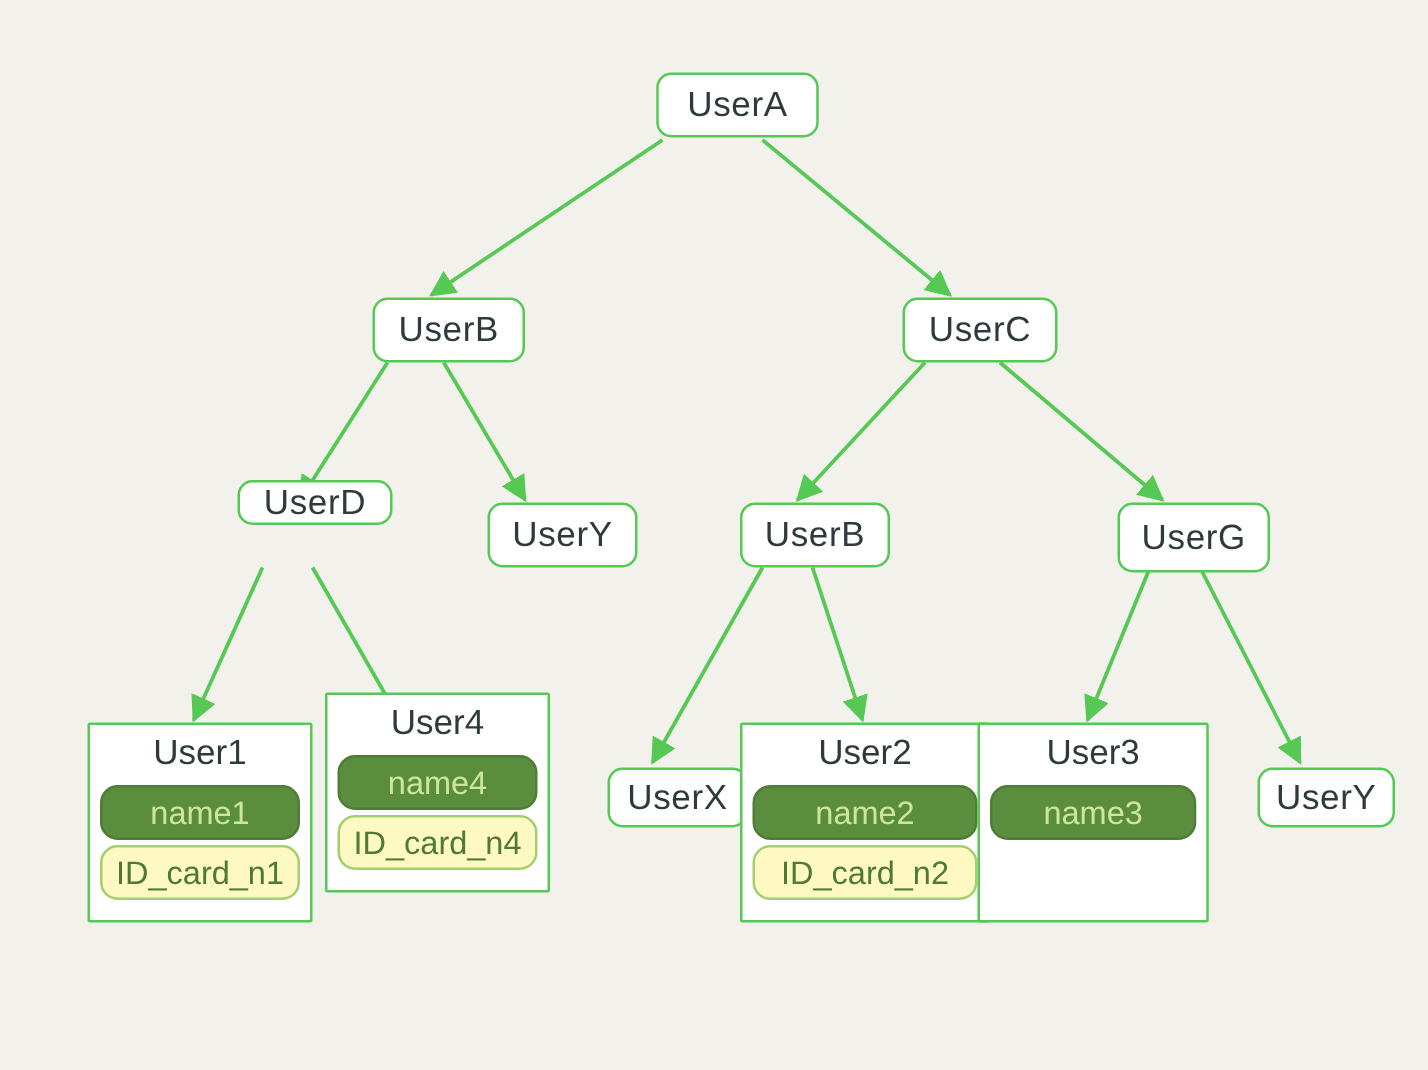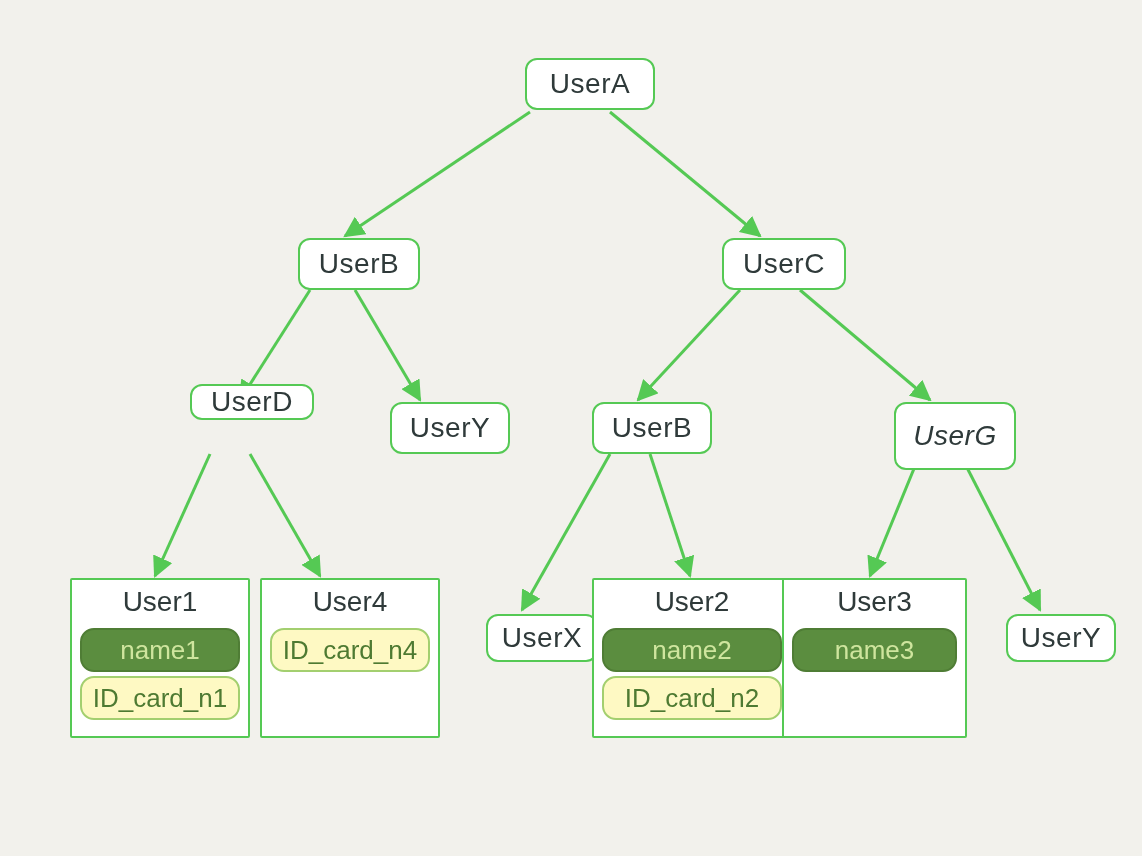--- a/index.html
+++ b/index.html
@@ -101,33 +101,34 @@
   </svg>
 
   <div class="node" style="left:505px; top:58px; width:130px; height:52px;">UserA</div>
 
   <div class="node" style="left:702px; top:238px; width:124px; height:52px;">UserC</div>
   <div class="node" style="left:278px; top:238px; width:122px; height:52px;">UserB</div>
 
   <div class="node" style="left:170px; top:384px; width:124px; height:36px;">UserD</div>
   <div class="node" style="left:370px; top:402px; width:120px; height:52px;">UserY</div>
   <div class="node" style="left:572px; top:402px; width:120px; height:52px;">UserB</div>
-  <div class="node" style="left:874px; top:402px; width:122px; height:68px;font-style:italic;">UserG</div>
+  <div class="node" style="left:874px; top:402px; width:122px; height:56px;">UserG</div>
 
   <div class="node" style="left:986px; top:614px; width:110px; height:48px;">UserY</div>
   <div class="node" style="left:466px; top:614px; width:112px; height:48px;">UserX</div>
 
   <div class="leaf" style="left:70px; top:578px; width:180px; height:160px;">
     <div class="leaf-title">User1</div>
     <div class="pill dark">name1</div>
     <div class="pill light">ID_card_n1</div>
   </div>
 
-  <div class="leaf" style="left:260px; top:578px; width:180px; height:160px;">
+  <div class="leaf" style="left:260px; top:554px; width:180px; height:160px;">
     <div class="leaf-title">User4</div>
+    <div class="pill dark">name4</div>
     <div class="pill light">ID_card_n4</div>
   </div>
 
   <div class="leaf" style="left:592px; top:578px; width:200px; height:160px;">
     <div class="leaf-title">User2</div>
     <div class="pill dark">name2</div>
     <div class="pill light">ID_card_n2</div>
   </div>
 
   <div class="leaf" style="left:782px; top:578px; width:185px; height:160px;">

